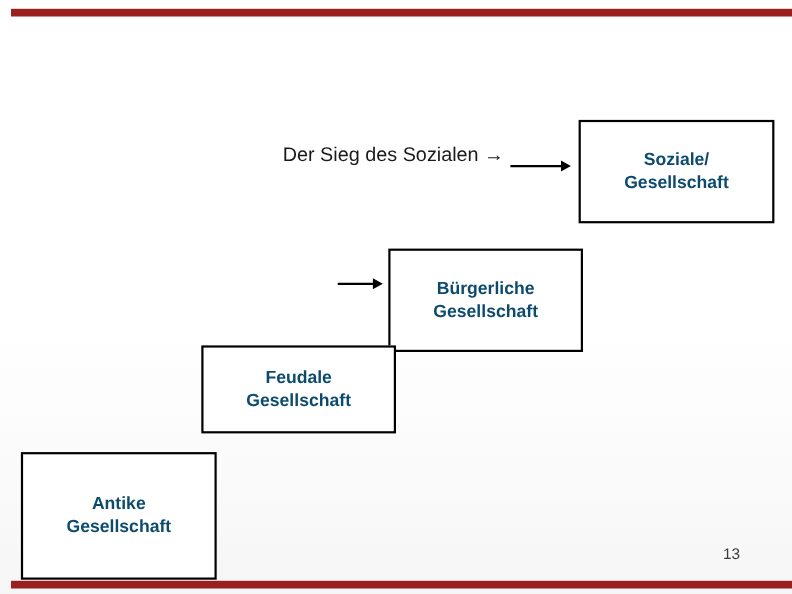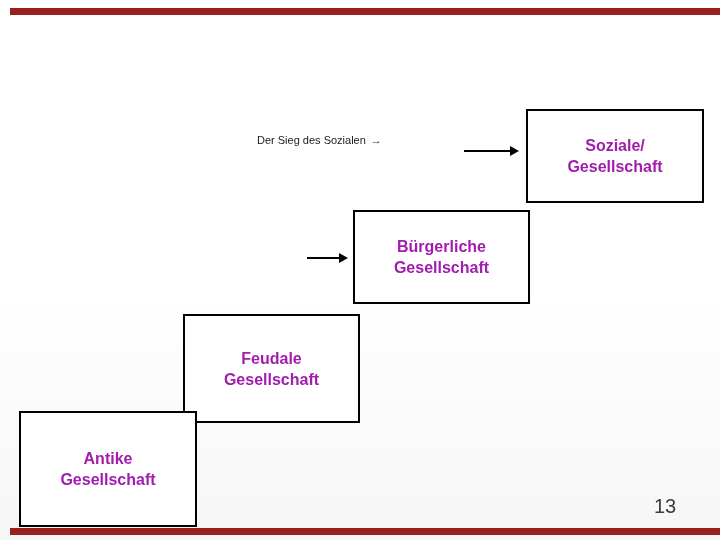--- a/index.html
+++ b/index.html
@@ -31,49 +31,49 @@
     border: 2px solid #000000;
     background: #ffffff;
     display: flex;
     flex-direction: column;
     align-items: center;
     justify-content: center;
     text-align: center;
     font-weight: bold;
     font-size: 16px;
     line-height: 21px;
-    color: #a21caf;
+    color: #0c4a6e;
   }
   .box-soziale      { left: 526px; top: 109px; width: 178px; height: 94px; }
-  .box-buergerliche { left: 353px; top: 210px; width: 177px; height: 94px; }
-  .box-feudale      { left: 183px; top: 314px; width: 177px; height: 109px; }
+  .box-buergerliche { left: 353px; top: 226px; width: 177px; height: 94px; }
+  .box-feudale      { left: 183px; top: 314px; width: 177px; height: 80px; }
   .box-antike       { left:  19px; top: 411px; width: 178px; height: 116px; }
 
   .caption {
     position: absolute;
-    font-size: 11px;
+    font-size: 18px;
     line-height: 22px;
     white-space: nowrap;
     color: #1a1a1a;
   }
   .caption-sieg      { left: 257px; top: 129px; }
   .caption-vorletzte { left:  52px; top: 245px; }
   .arrow-glyph { margin-left: 5px; font-weight: bold; }
 
   .connector { position: absolute; }
   .connector-soziale      { left: 460px; top: 143px; }
   .connector-buergerliche { left: 303px; top: 250px; }
 
   .page-number {
     position: absolute;
     left: 650px;
     top: 495px;
     width: 30px;
     text-align: center;
-    font-size: 20px;
+    font-size: 14px;
     color: #3c3c3c;
   }
 </style>
 </head>
 <body>
 
 <div class="slide">
 
   <div class="accent-bar top"></div>
   <div class="accent-bar bottom"></div>

